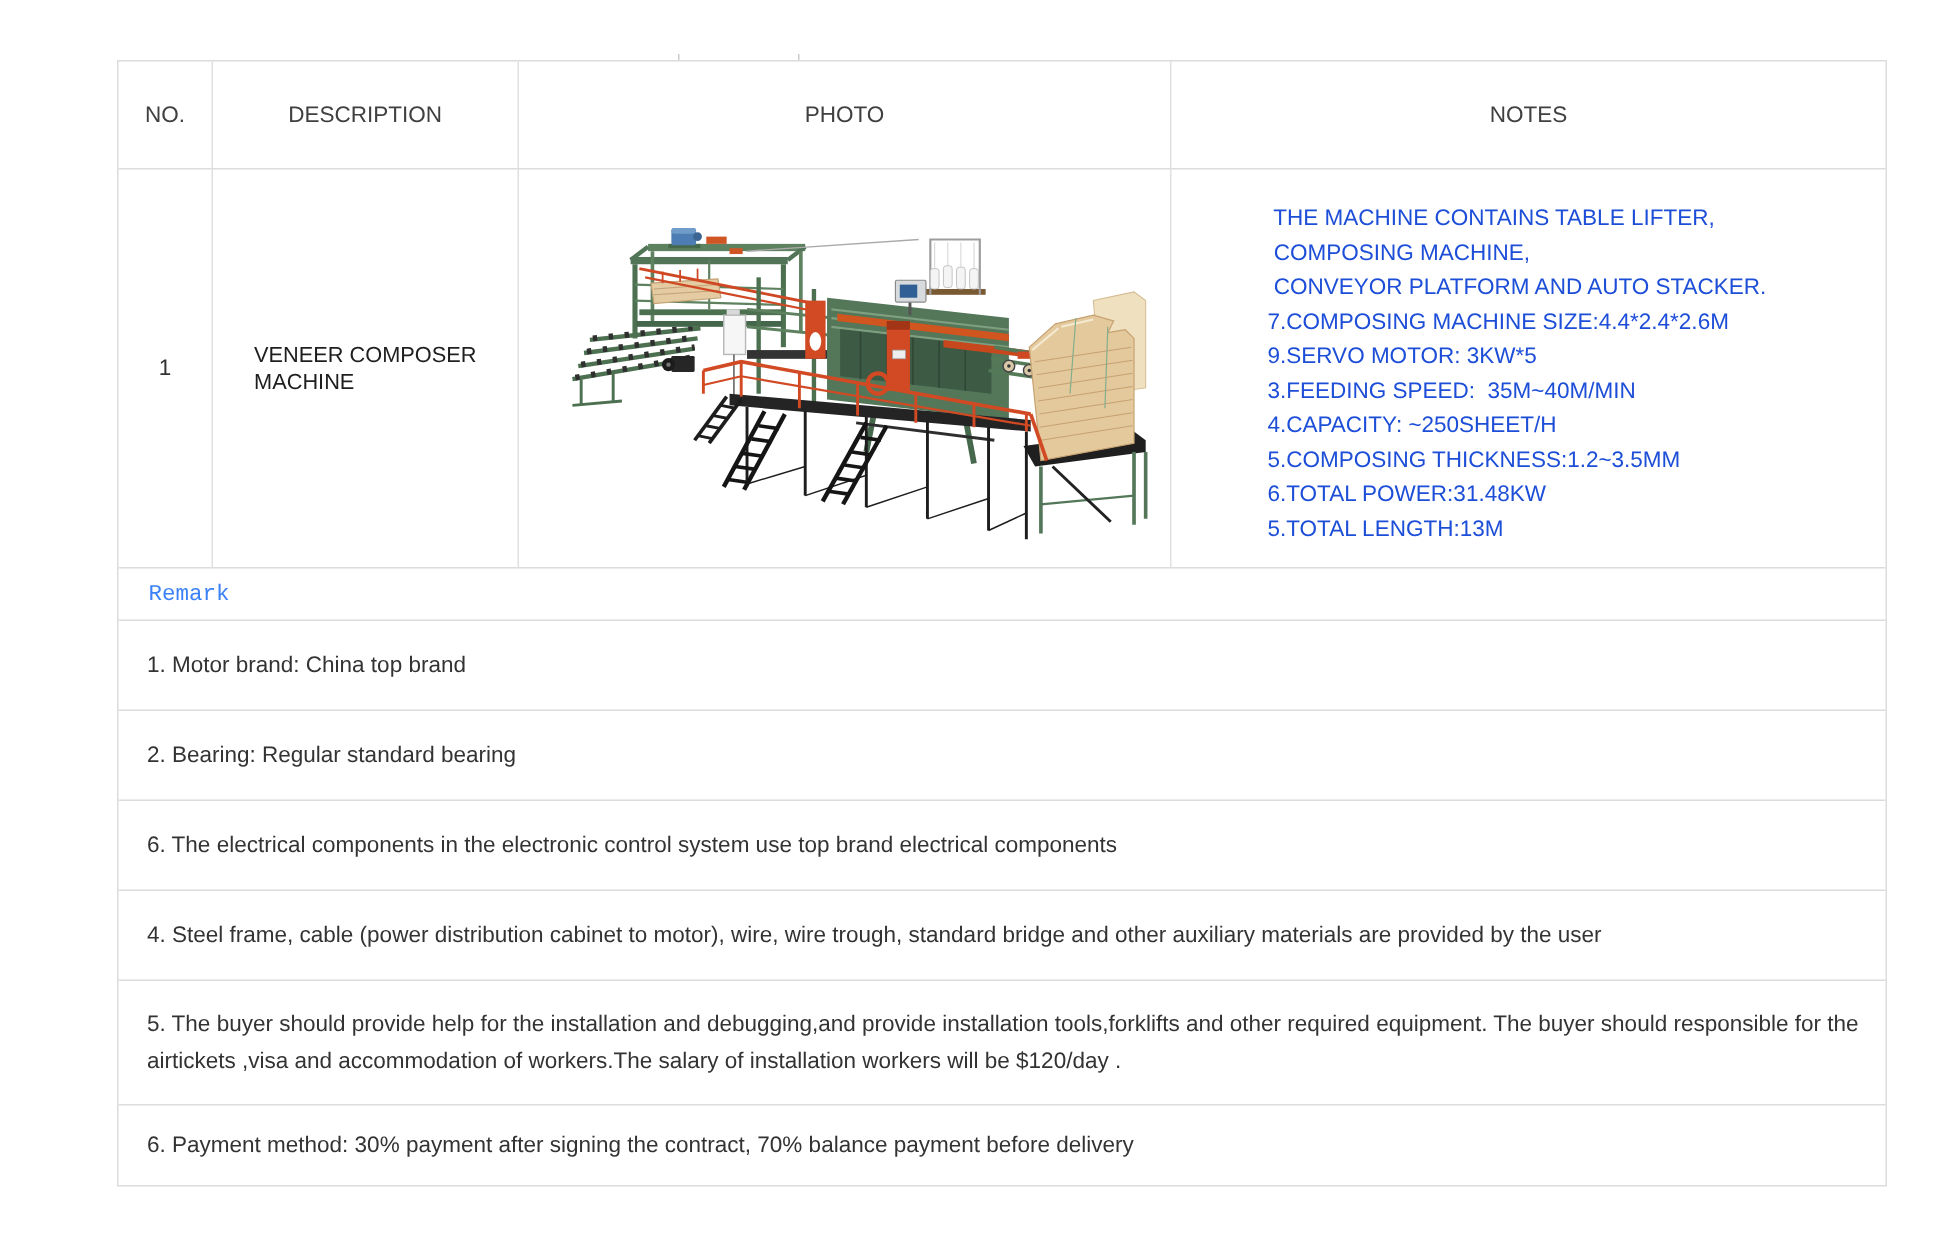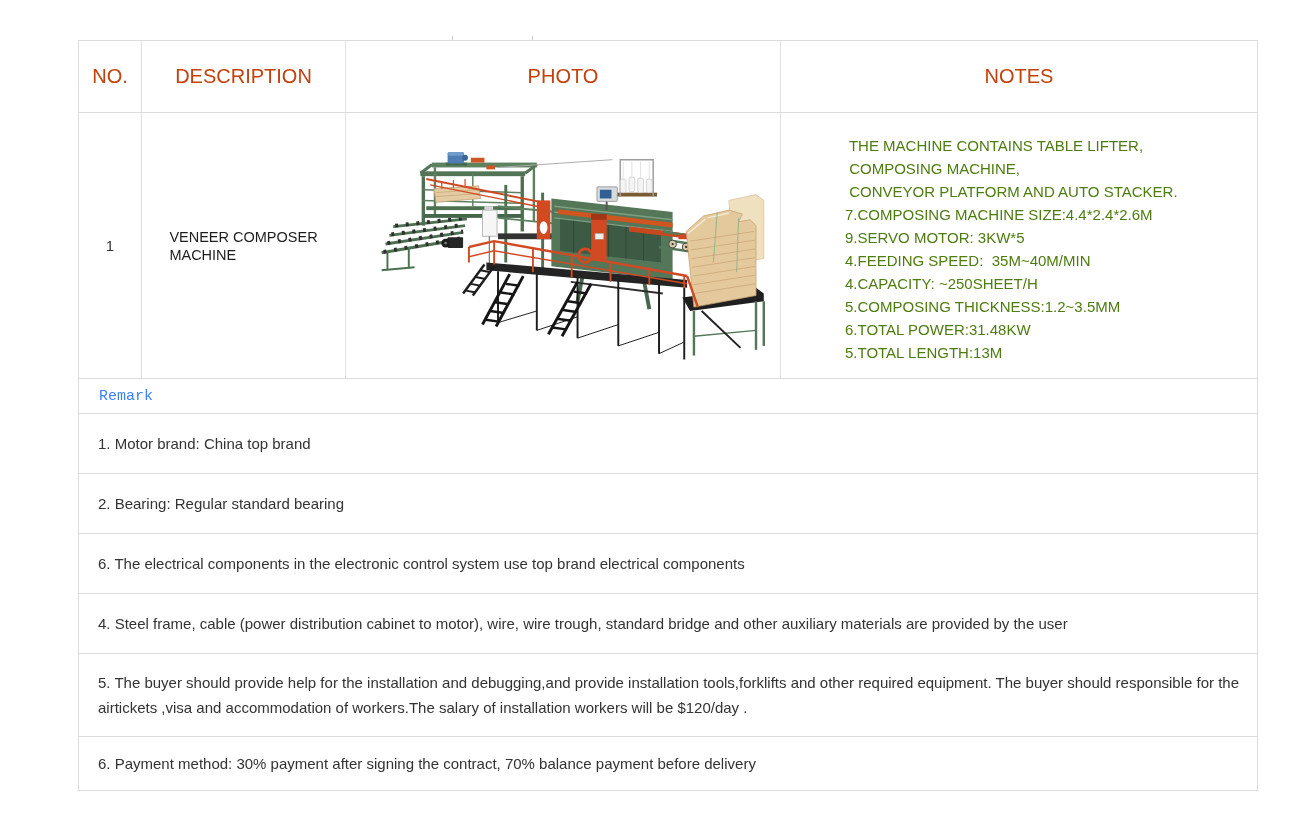--- a/index.html
+++ b/index.html
@@ -10,37 +10,37 @@
     color:#333;
   }
   .spec-table{
     position:absolute;left:78px;top:40px;width:1180px;
     border:1px solid #dcdcdc;box-sizing:border-box;background:#fff;
   }
   .grid-row{display:grid;grid-template-columns:63px 204px 435px 1fr;}
   .header-row{height:71px;border-bottom:1px solid #dcdcdc;}
   .header-cell{
     display:flex;align-items:center;justify-content:center;
-    font-size:20px;color:#c2410c;border-right:1px solid #e0e0e0;
+    font-size:15px;color:#404040;border-right:1px solid #e0e0e0;
   }
   .header-cell:last-child{border-right:none;}
   .machine-row{height:265px;border-bottom:1px solid #dcdcdc;}
   .cell{
     border-right:1px solid #e0e0e0;display:flex;align-items:center;justify-content:center;
     overflow:hidden;
   }
   .cell:last-child{border-right:none;}
   .no-cell{font-size:15px;color:#333;}
   .desc-lines div{
     white-space:pre;font-size:14.5px;line-height:18px;color:#1e1e1e;text-align:left;
   }
   .photo-cell{padding:0;}
   .machine-svg{display:block;width:430px;height:258px;}
   .notes-cell{align-items:flex-start;justify-content:flex-start;padding:21px 6px 0 64px;box-sizing:border-box;}
-  .notes-lines div{white-space:pre;font-size:15px;line-height:23px;color:#4d7c0f;}
+  .notes-lines div{white-space:pre;font-size:15px;line-height:23px;color:#1d4ed8;}
   .remark-header{
     height:34px;border-bottom:1px solid #dcdcdc;display:flex;align-items:center;
     padding:0 20px;font-size:15px;color:#3b82f6;font-family:Liberation Mono, monospace;
   }
   .remark-row{
     border-bottom:1px solid #dcdcdc;display:flex;align-items:center;
     padding:0 10px 0 19px;font-size:15px;color:#333;line-height:25px;box-sizing:border-box;
   }
   .rh61{height:60px;}
   .rh83{height:83px;}
@@ -320,21 +320,21 @@
         </g>
       </svg>
     </div>
     <div class="cell notes-cell">
       <div class="notes-lines">
           <div> THE MACHINE CONTAINS TABLE LIFTER,</div>
           <div> COMPOSING MACHINE,</div>
           <div> CONVEYOR PLATFORM AND AUTO STACKER.</div>
           <div>7.COMPOSING MACHINE SIZE:4.4*2.4*2.6M</div>
           <div>9.SERVO MOTOR: 3KW*5</div>
-          <div>4.FEEDING SPEED:  35M~40M/MIN</div>
+          <div>3.FEEDING SPEED:  35M~40M/MIN</div>
           <div>4.CAPACITY: ~250SHEET/H</div>
           <div>5.COMPOSING THICKNESS:1.2~3.5MM</div>
           <div>6.TOTAL POWER:31.48KW</div>
           <div>5.TOTAL LENGTH:13M</div>
         </div>
     </div>
   </div>
 
   <div class="remark-header">Remark</div>
 

